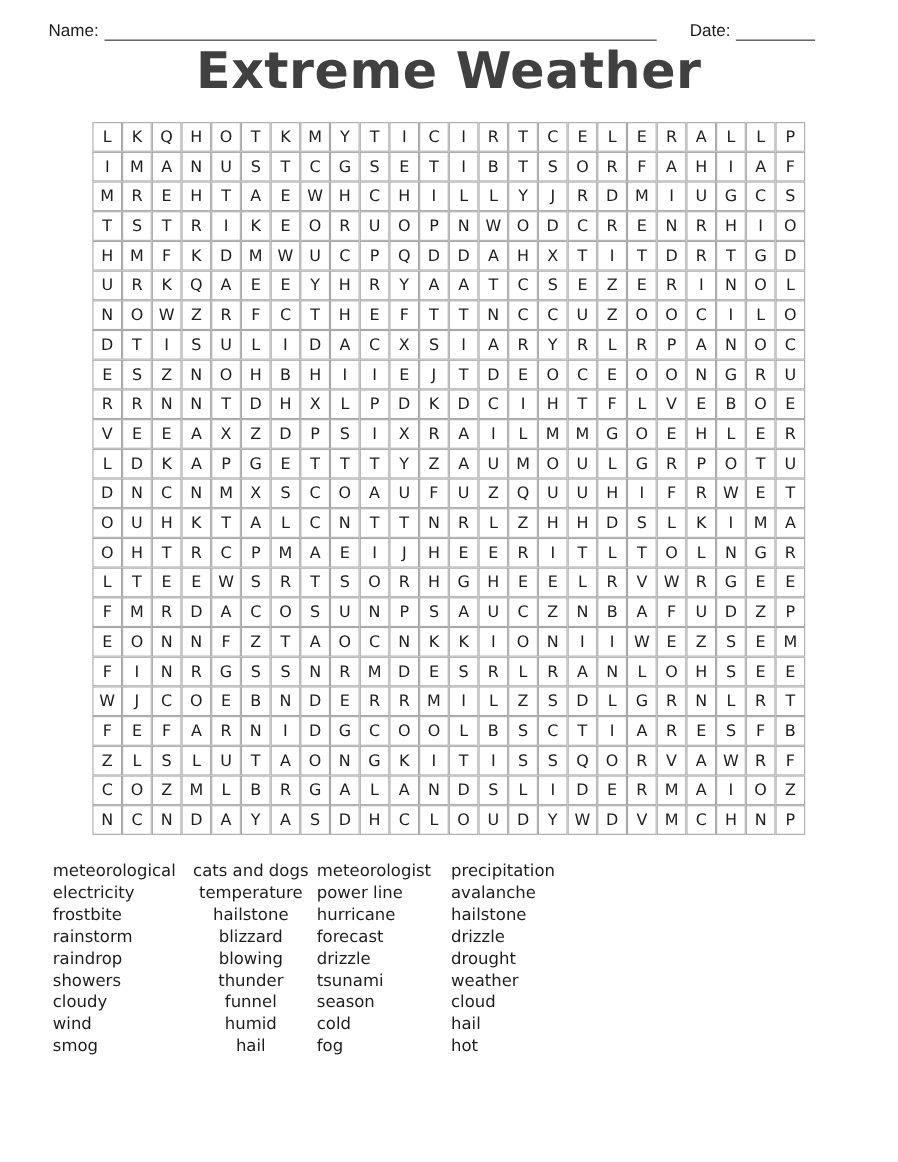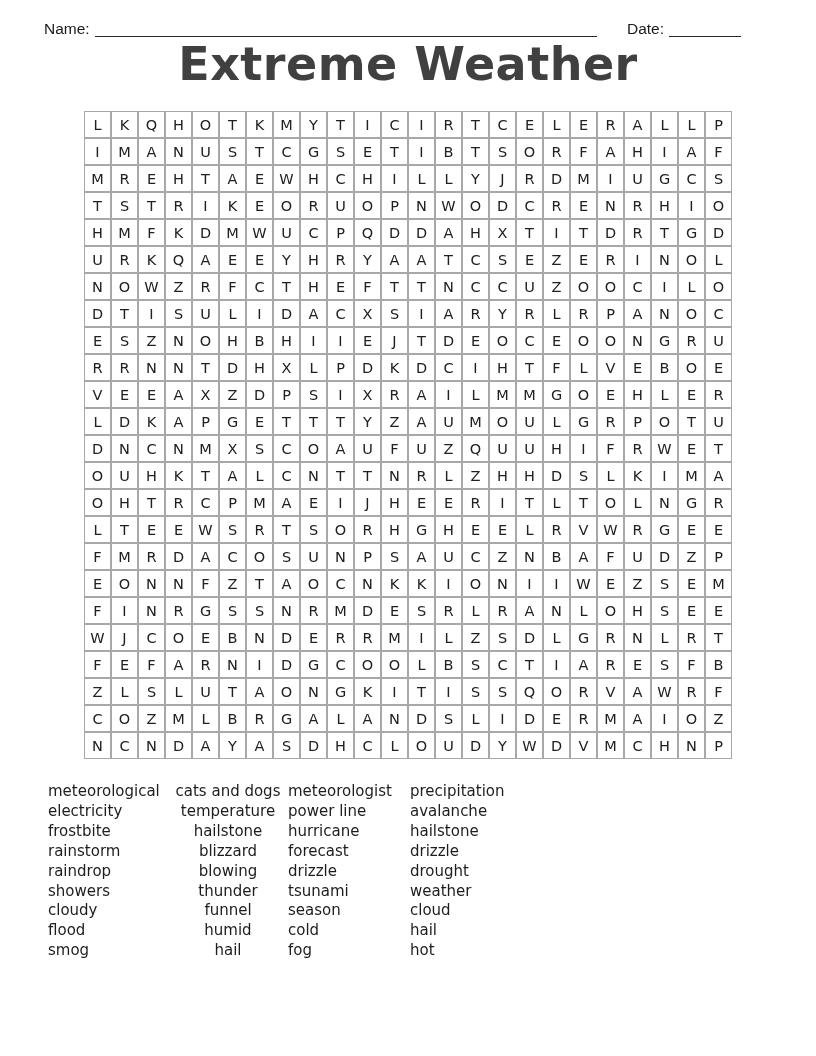--- a/index.html
+++ b/index.html
@@ -673,21 +673,21 @@
 
   <div class="word-bank">
       <div class="wb-col">
         <div class="wb-word">meteorological</div>
         <div class="wb-word">electricity</div>
         <div class="wb-word">frostbite</div>
         <div class="wb-word">rainstorm</div>
         <div class="wb-word">raindrop</div>
         <div class="wb-word">showers</div>
         <div class="wb-word">cloudy</div>
-        <div class="wb-word">flood</div>
+        <div class="wb-word">wind</div>
         <div class="wb-word">smog</div>
       </div>
       <div class="wb-col">
         <div class="wb-word">cats and dogs</div>
         <div class="wb-word">temperature</div>
         <div class="wb-word">hailstone</div>
         <div class="wb-word">blizzard</div>
         <div class="wb-word">blowing</div>
         <div class="wb-word">thunder</div>
         <div class="wb-word">funnel</div>

